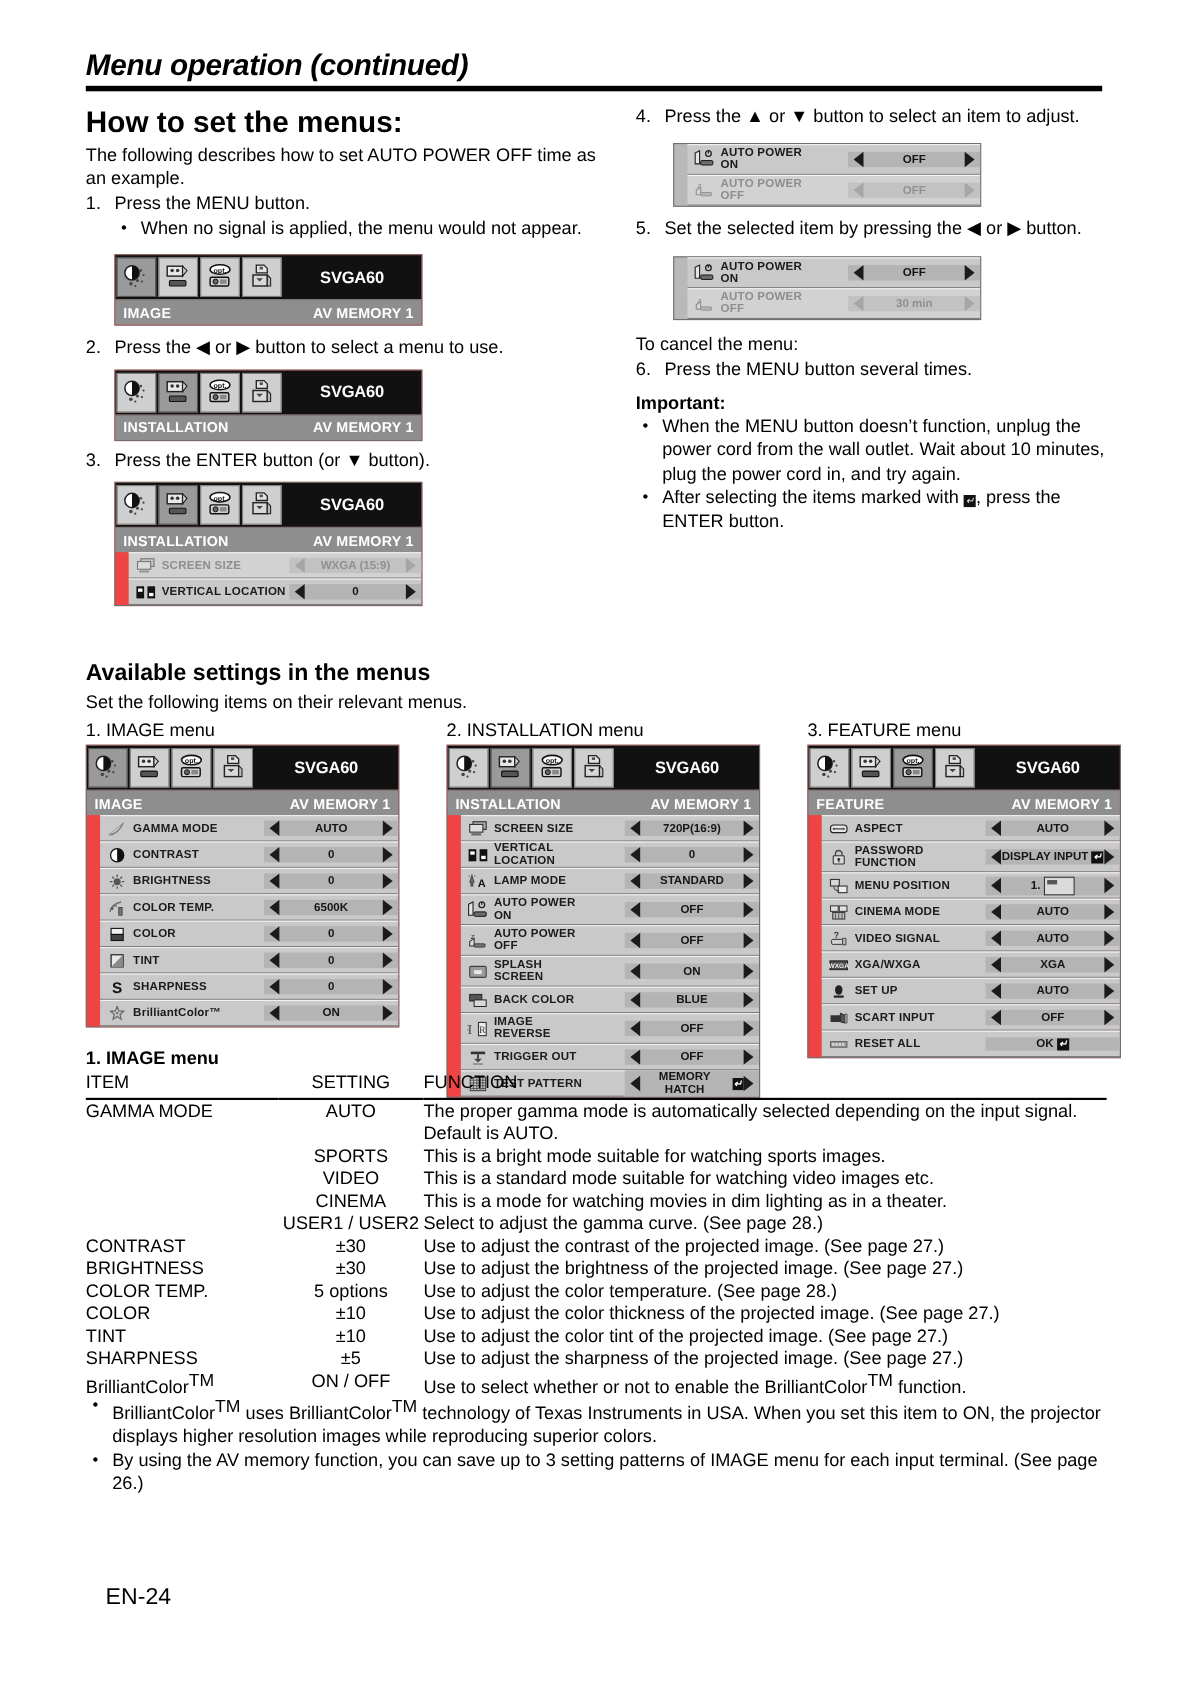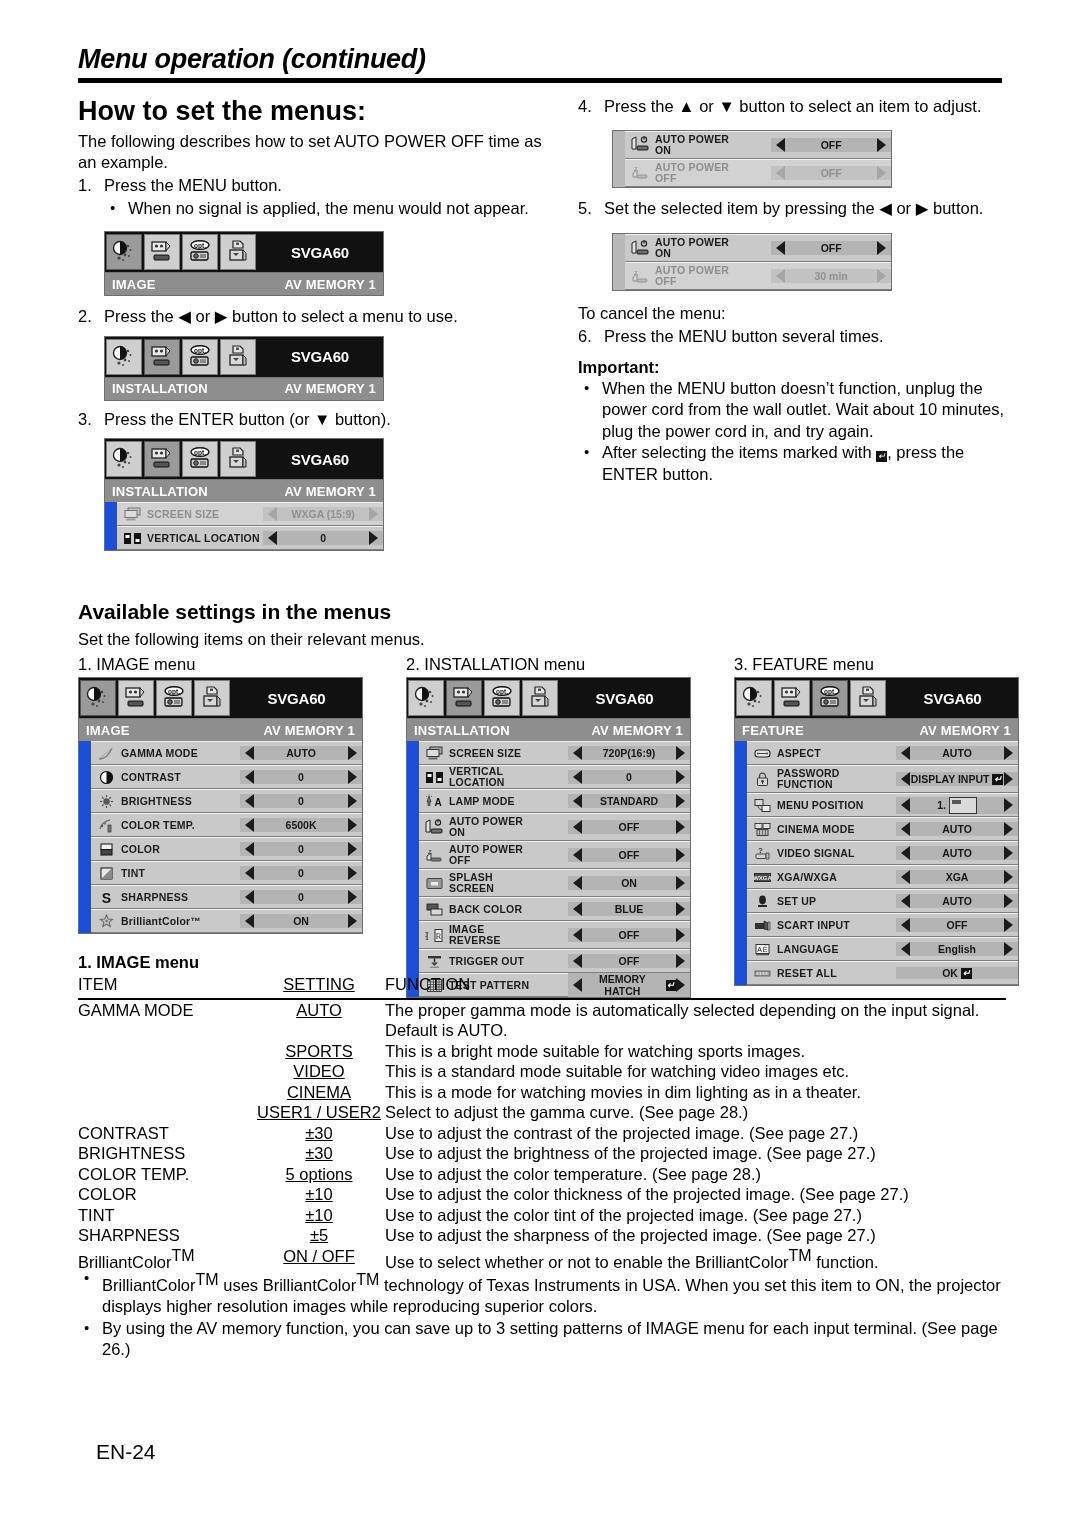--- a/index.html
+++ b/index.html
@@ -68,21 +68,21 @@
     position: absolute; left: 6px; top: -1px;
     font-size: 15px;
   }
   .indent-bul { margin-left: 26px; }
 
   .imp { font-size: 16.5px; font-weight: bold; margin: 10px 0 1px 0; }
 
   
   .osd {
     border: 1px solid #6e6e6e;
-    background: #1d4ed8;
+    background: #ef4444;
     box-sizing: border-box;
     font-family: "Liberation Sans", sans-serif;
   }
   .osd-tabs {
     display: flex;
     background: #111111;
     height: 40px;
     align-items: stretch;
   }
   .osd-tab {
@@ -215,21 +215,21 @@
   
   .tbl-wrap { position: absolute; left: 78px; top: 953px; width: 928px; }
   .tbl-title { font-size: 16.5px; font-weight: bold; margin-bottom: 2px; }
   table.settings {
     width: 928px;
     border-collapse: collapse;
     font-size: 16.5px;
   }
   table.settings td { padding: 0; vertical-align: top; line-height: 20.5px; }
   table.settings td.c-item { width: 175px; }
-  table.settings td.c-set  { width: 132px; text-align: center; text-decoration: underline; }
+  table.settings td.c-set  { width: 132px; text-align: center; }
   table.settings td.c-fn   { }
   table.settings tr.hdr td { padding-bottom: 1px; }
   table.settings tr.hdr td.c-set { text-align: center; }
   .rule-row td { border-bottom: 2px solid #000; height: 2px; padding: 0 !important; line-height: 0; }
 
   sup.tm { font-size: 16px; vertical-align: super; }
 
   
   .foot-bullets { position: absolute; left: 78px; top: 1268px; width: 928px; }
   .foot-bullets li { font-size: 16.5px; line-height: 21.5px; }
@@ -1232,36 +1232,20 @@
               </svg>
           </span>
           <span class="label">SCART INPUT</span>
           <span class="value">
             <i class="arr arr-l"></i>
             <span class="vtext">OFF</span>
             <i class="arr arr-r"></i>
           </span>
         </div>
 
-        <div class="osd-row">
-          <span class="icon">
-            <svg width="19" height="15" viewBox="0 0 19 15">
-                <rect x="3" y="2.5" width="13" height="9" fill="#f2f2f2" stroke="#333" stroke-width="1"></rect>
-                <text x="6.5" y="9.5" font-size="7" text-anchor="middle" fill="#222" font-family="'Liberation Sans',sans-serif">A</text>
-                <text x="12" y="9.5" font-size="7" text-anchor="middle" fill="#222" font-family="'Liberation Sans',sans-serif">É</text>
-                <rect x="3" y="12" width="13" height="1.3" fill="#555"></rect>
-              </svg>
-          </span>
-          <span class="label">LANGUAGE</span>
-          <span class="value">
-            <i class="arr arr-l"></i>
-            <span class="vtext">English</span>
-            <i class="arr arr-r"></i>
-          </span>
-        </div>
 
         <div class="osd-row">
           <span class="icon">
             <svg width="19" height="15" viewBox="0 0 19 15">
                 <rect x="2" y="5" width="15" height="5" fill="#9a9a9a" stroke="#555" stroke-width="0.8"></rect>
                 <g fill="#d8d8d8">
                   <rect x="3.5" y="6.2" width="2" height="2.6"></rect>
                   <rect x="6.5" y="6.2" width="2" height="2.6"></rect>
                   <rect x="9.5" y="6.2" width="2" height="2.6"></rect>
                   <rect x="12.5" y="6.2" width="2" height="2.6"></rect>

